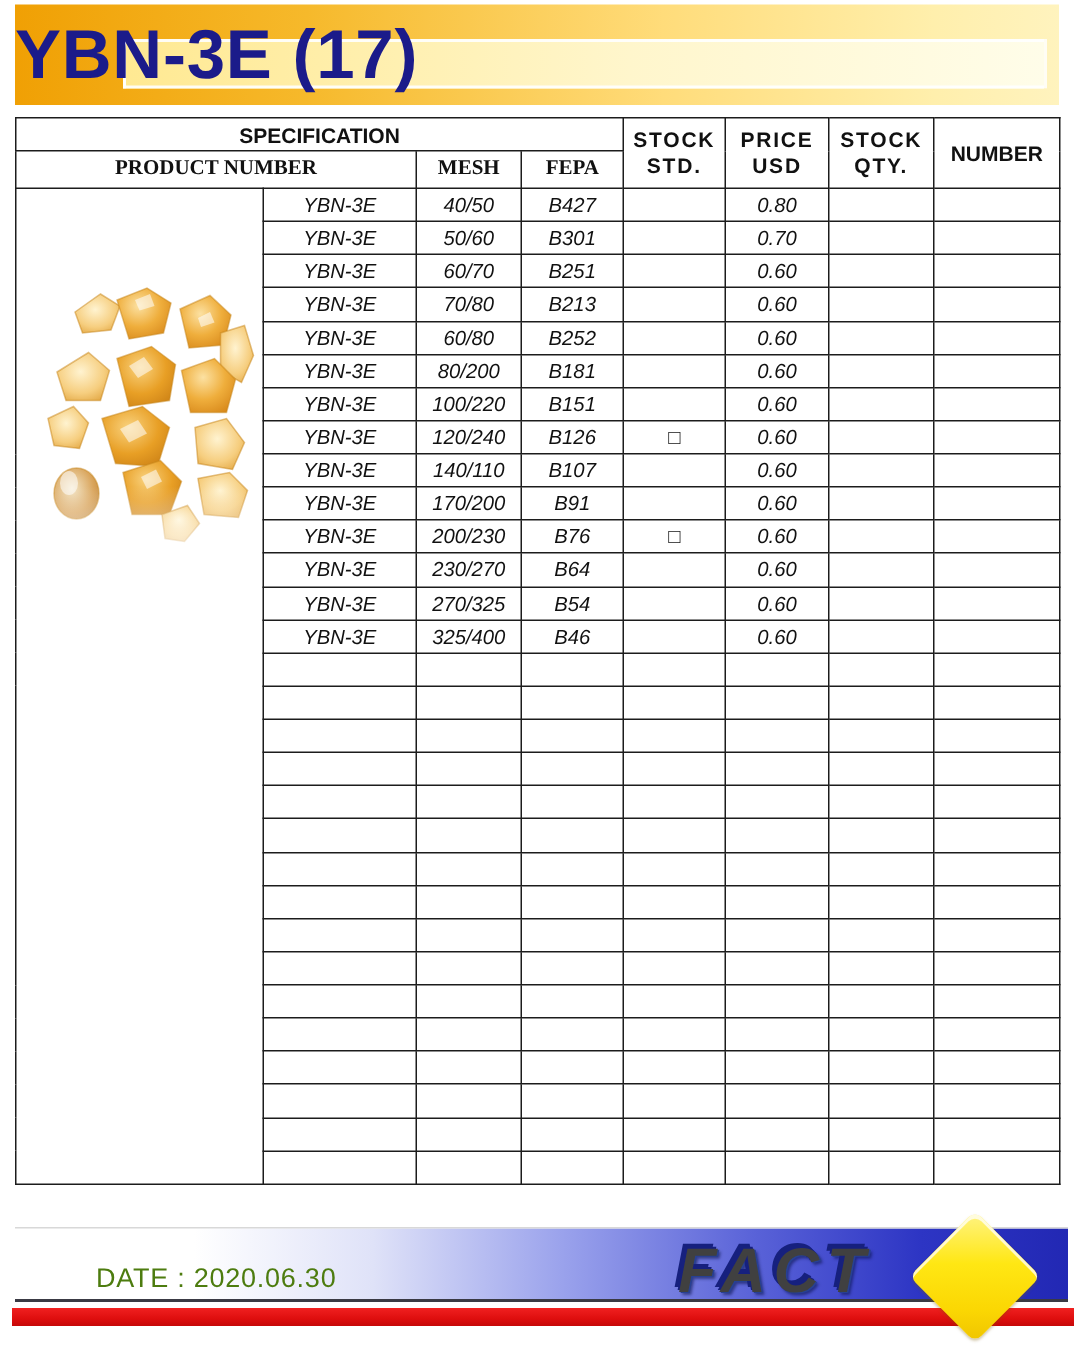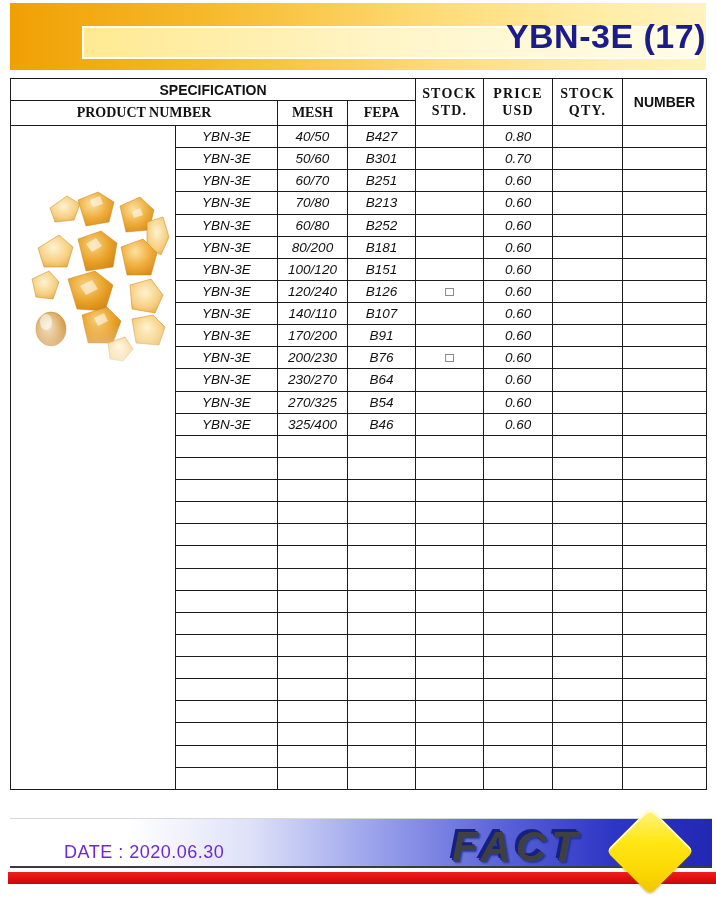--- a/index.html
+++ b/index.html
@@ -13,56 +13,56 @@
     position:absolute;left:10px;top:3px;width:696px;height:67px;
     background:linear-gradient(90deg,#F0A004 0%,#F6B92B 28%,#FFDC7A 62%,#FFEFAC 88%,#FFF3BE 100%);
   }
   .banner-inner{
     position:absolute;left:72px;top:23px;width:612px;height:29px;
     background:linear-gradient(90deg,#FFE globality992,#FFFBE2);
     background:linear-gradient(90deg,#FFE992 0%,#FFF6CC 55%,#FFFDE9 100%);
     border:2px solid rgba(255,255,255,0.9);
   }
   .banner-title{
-    position:absolute;left:0;top:14px;width:100%;text-align:right;
-    font-weight:bold;font-size:34px;line-height:38px;color:#1B1B8A;letter-spacing:0.5px;
+    position:absolute;left:0;top:14px;width:100%;text-align:left;
+    font-weight:bold;font-size:46px;line-height:38px;color:#1B1B8A;letter-spacing:0.5px;
   }
 
   
   table.spec{
     position:absolute;left:10px;top:78px;width:696px;height:712px;
     border-collapse:collapse;table-layout:fixed;
   }
   table.spec td{
     border:1px solid #1c1c1c;text-align:center;vertical-align:middle;
     padding:0;overflow:hidden;font-size:13.5px;color:#111;
   }
   table.spec thead td{font-weight:bold;font-size:14px;}
   thead tr.h1{height:22px;}
   thead tr.h2{height:25px;font-family:Liberation Serif, serif;}
   tbody tr{height:22px;font-style:italic;}
-  td.two-line{white-space:pre-line;line-height:17px;letter-spacing:1.2px;font-family:Liberation Serif, serif;}
+  td.two-line{white-space:pre-line;line-height:17px;letter-spacing:1.2px;}
   td.img-cell{position:relative;vertical-align:top;}
   .grains-svg{position:absolute;left:9px;top:60px;}
 
   
   .footer-band{
     position:absolute;left:10px;top:818px;width:702px;height:48px;
     background:linear-gradient(90deg,#ffffff 0%,#ffffff 17%,#dfe2f8 34%,#9aa2ec 52%,#5a63d8 70%,#2d35c4 86%,#2228b4 100%);
     border-top:1px solid #d8d8d8;
   }
   .footer-rule{
     position:absolute;left:10px;top:866px;width:702px;height:2px;background:#3a3a44;
   }
   .stripe-red{
     position:absolute;left:8px;top:872px;width:708px;height:12px;
     background:linear-gradient(180deg,#F02020 0%,#DE0E0E 60%,#C50808 100%);
   }
   .date-text{
-    position:absolute;left:64px;top:842px;font-size:18px;color:#6d28d9;letter-spacing:0.5px;z-index:3;
+    position:absolute;left:64px;top:842px;font-size:18px;color:#4d7c0f;letter-spacing:0.5px;z-index:3;
   }
   .fact-logo{
     position:absolute;left:452px;top:826px;z-index:4;
     font-weight:bold;font-style:italic;font-size:42px;line-height:42px;
     color:#404040;letter-spacing:5px;
     text-shadow:-3px -3px 0 #16207E,-1px -1px 0 #16207E,1px 1px 0 #274093,2px 2px 2px rgba(8,16,70,0.55);
   }
   .diamond{
     position:absolute;left:619px;top:820px;width:62px;height:62px;z-index:6;
     transform:rotate(45deg);
@@ -212,21 +212,21 @@
     <td>YBN-3E</td>
     <td>80/200</td>
     <td>B181</td>
     <td></td>
     <td>0.60</td>
     <td></td>
     <td></td>
   </tr>
       <tr>
     <td>YBN-3E</td>
-    <td>100/120</td>
+    <td>100/220</td>
     <td>B151</td>
     <td></td>
     <td>0.60</td>
     <td></td>
     <td></td>
   </tr>
       <tr>
     <td>YBN-3E</td>
     <td>120/240</td>
     <td>B126</td>

